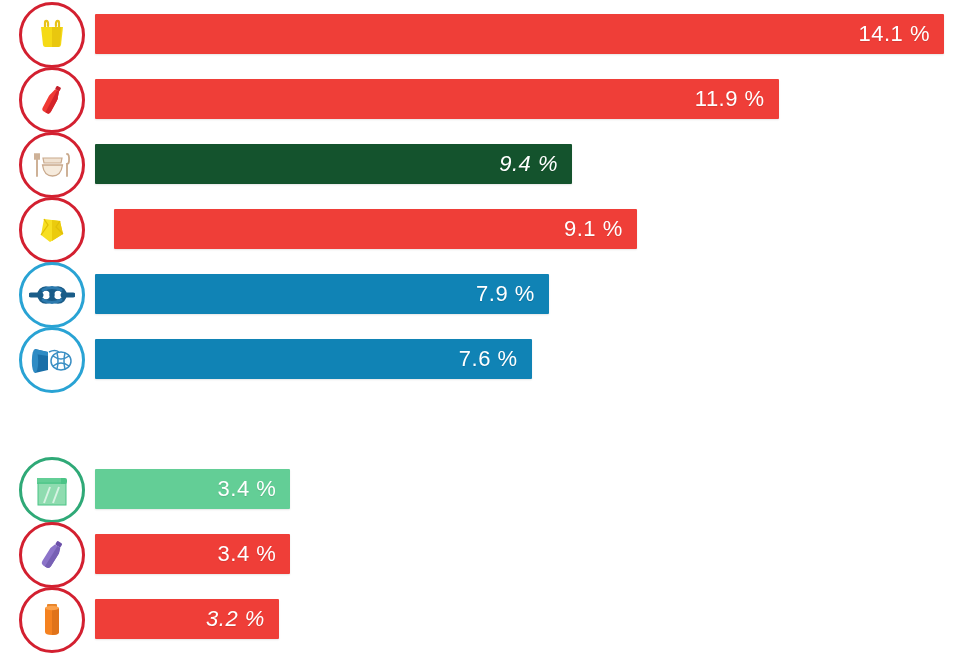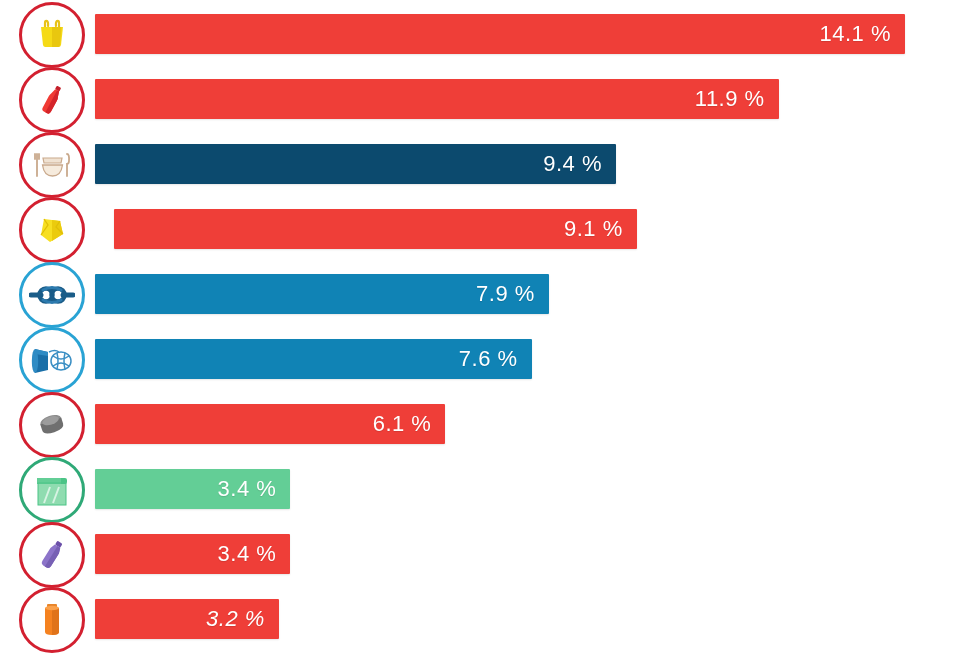--- a/index.html
+++ b/index.html
@@ -78,21 +78,21 @@
   <div class="row" style="top: 2px;">
     <div class="icon-badge ring-red" style="top: -0.5px; border-color: rgb(211, 32, 48);">
       <svg width="40" height="40" viewBox="0 0 40 40">
         <path d="M13 13 L13 8 Q13 5 15 6 Q16.5 7 16 11" fill="none" stroke="#E8C21A" stroke-width="2.2" stroke-linecap="round"></path>
         <path d="M27 13 L27 8 Q27 5 25 6 Q23.5 7 24 11" fill="none" stroke="#E8C21A" stroke-width="2.2" stroke-linecap="round"></path>
         <path d="M9 12 L31 12 L29 30 Q28.6 32 26.6 32 L13.4 32 Q11.4 32 11 30 Z" fill="#F5DA16"></path>
         <path d="M20 12 L29.5 12 L28 30 Q27.7 32 26 32 L20 32 Z" fill="#E9C70F"></path>
       </svg>
     </div>
     <div class="bar-track" style="width: 810.045px;">
-      <div class="bar" style="width: 810.045px; background: rgb(239, 62, 56);">
+      <div class="bar" style="width: 810.045px; background: rgb(239, 62, 56); padding-left: 39px;">
         <span class="bar-value">14.1 %</span>
       </div>
     </div>
   </div>
 
   <div class="row" style="top: 67px;">
     <div class="icon-badge ring-red" style="top: -0.5px; border-color: rgb(211, 32, 48);">
       <svg width="40" height="40" viewBox="0 0 40 40">
         <g transform="rotate(28 20 20)">
           <rect x="17.5" y="5" width="5" height="4" rx="1" fill="#C4202B"></rect>
@@ -111,21 +111,21 @@
   <div class="row" style="top: 132px;">
     <div class="icon-badge ring-red" style="top: -0.5px; border-color: rgb(211, 32, 48);">
       <svg width="44" height="40" viewBox="0 0 44 40">
         <path d="M7 9 L7 16 M5 9 L5 14 M9 9 L9 14 M7 16 L7 31" stroke="#C9A98C" stroke-width="1.8" stroke-linecap="round" fill="none"></path>
         <path d="M37 9 Q39.5 9 39 16 Q38.8 19 37 19 L37 31" stroke="#C9A98C" stroke-width="1.8" stroke-linecap="round" fill="none"></path>
         <path d="M13 13 L32 13 L31 18 L14 18 Z" fill="#F0E2D2" stroke="#C9A98C" stroke-width="1.2"></path>
         <path d="M12.5 20 L32.5 20 Q31 31 22.5 31 Q14 31 12.5 20 Z" fill="#F6EBDD" stroke="#C9A98C" stroke-width="1.3"></path>
       </svg>
     </div>
     <div class="bar-track" style="width: 540.03px;">
-      <div class="bar" style="width: 521px; background: #0c4a6e;">
+      <div class="bar" style="width: 477px; background: #14532d; font-style: italic;">
         <span class="bar-value">9.4 %</span>
       </div>
     </div>
   </div>
 
   <div class="row" style="top: 197px;">
     <div class="icon-badge ring-red" style="top: -0.5px; border-color: rgb(211, 32, 48);">
       <svg width="40" height="40" viewBox="0 0 40 40">
         <path d="M12 9 L28 11 L31 24 L18 32 L9 25 Z" fill="#F7DF22"></path>
         <path d="M20 10 L28 11 L31 24 L20 31 Z" fill="#EBCB0E"></path>
@@ -174,36 +174,20 @@
         <path d="M20 9 Q26 6 30 9" fill="none" stroke="#3B8FC4" stroke-width="1.5"></path>
       </svg>
     </div>
     <div class="bar-track" style="width: 436.62px;">
       <div class="bar" style="width: 436.62px; background: rgb(16, 131, 181);">
         <span class="bar-value">7.6 %</span>
       </div>
     </div>
   </div>
 
-  <div class="row" style="top: 392px;">
-    <div class="icon-badge ring-red" style="top: -0.5px; border-color: rgb(211, 32, 48);">
-      <svg width="40" height="34" viewBox="0 0 40 34">
-        <g transform="rotate(-18 20 17)">
-          <ellipse cx="20" cy="13" rx="11" ry="5.5" fill="#8C8C8C"></ellipse>
-          <path d="M9 13 L9 19 Q9 24.5 20 24.5 Q31 24.5 31 19 L31 13 Z" fill="#6F6F6F"></path>
-          <ellipse cx="20" cy="12.5" rx="8.5" ry="4" fill="#9C9C9C"></ellipse>
-        </g>
-      </svg>
-    </div>
-    <div class="bar-track" style="width: 350.445px;">
-      <div class="bar" style="width: 350.445px; background: rgb(239, 62, 56);">
-        <span class="bar-value">6.1 %</span>
-      </div>
-    </div>
-  </div>
 
   <div class="row" style="top: 457px;">
     <div class="icon-badge ring-green" style="top: -0.5px; border-color: rgb(47, 169, 119);">
       <svg width="42" height="38" viewBox="0 0 42 38">
         <rect x="7" y="12" width="28" height="22" fill="#8FDCB0"></rect>
         <rect x="6" y="7" width="30" height="6" rx="2" fill="#4BC486"></rect>
         <path d="M6 7 L30 7 L30 13 L6 13 Z" fill="#63CE96"></path>
         <g stroke="#DFF6E9" stroke-width="2" opacity="0.9">
           <path d="M13 32 L19 16"></path>
           <path d="M22 32 L28 16"></path>

